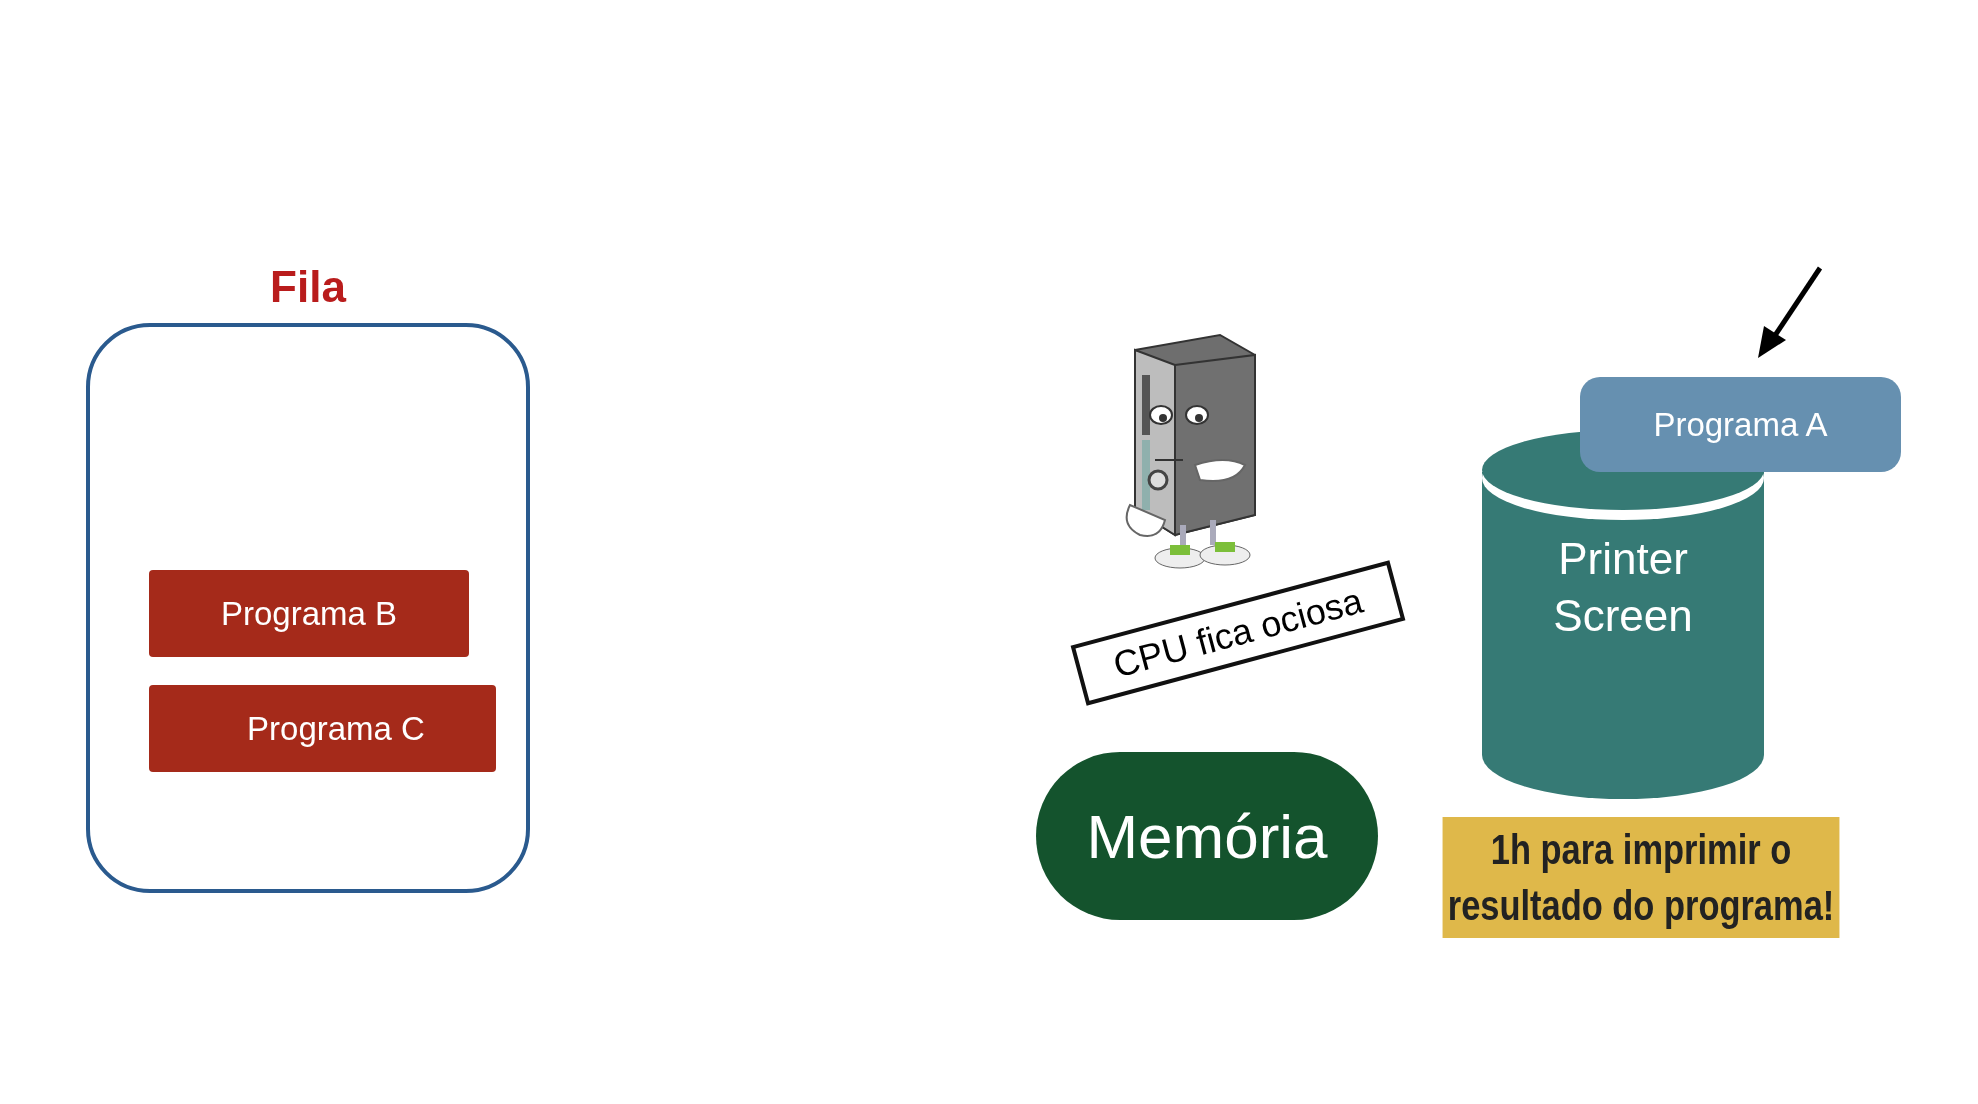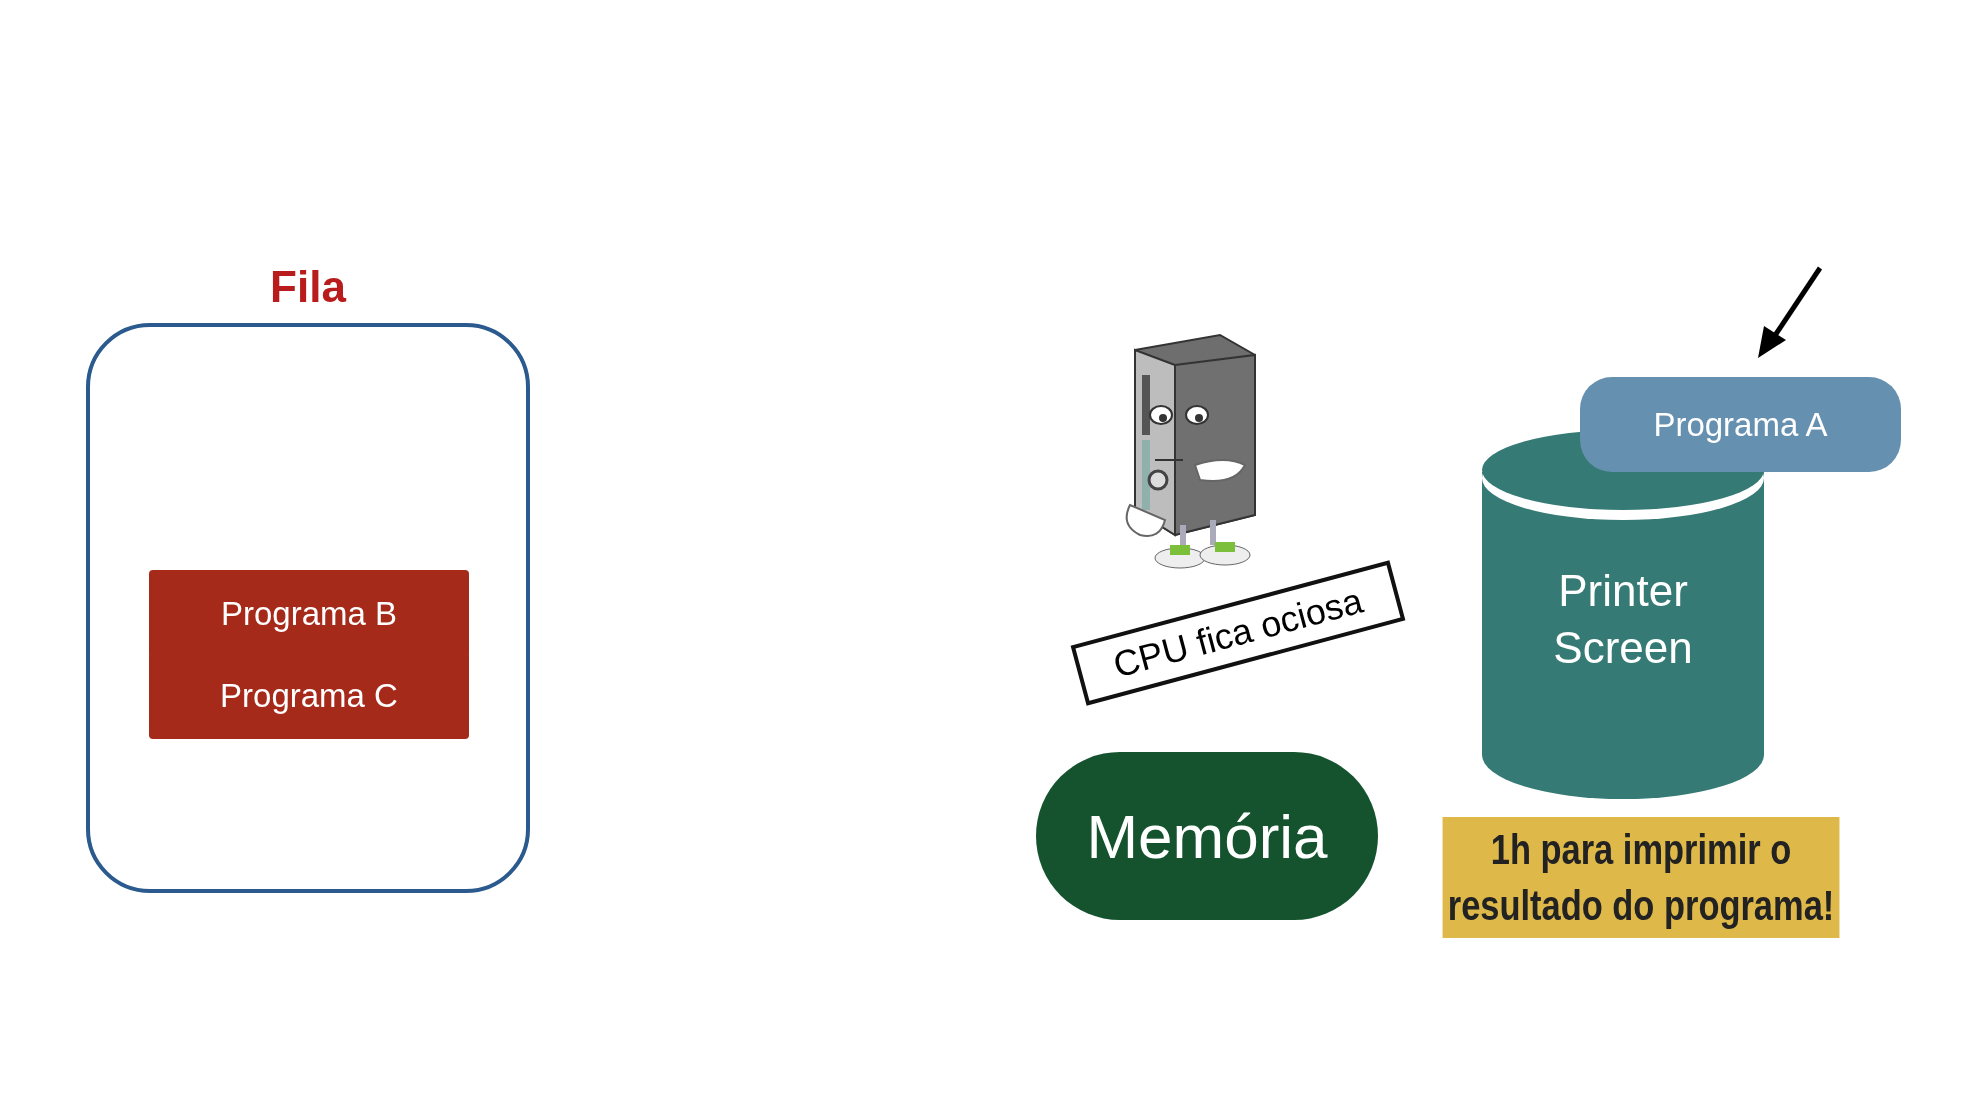--- a/index.html
+++ b/index.html
@@ -7,26 +7,26 @@
          font-family:"Liberation Sans", sans-serif; }
   .abs { position:absolute; }
   #fila-title { left:208px; top:262px; width:200px; text-align:center;
     font-weight:bold; font-size:44px; color:#b91c1c; }
   #fila-box { left:86px; top:323px; width:444px; height:570px;
     border:4px solid #2a5a8e; border-radius:64px; box-sizing:border-box; }
   .prog-red { background:#a52a1a; color:#fff; border-radius:4px;
     display:flex; align-items:center; justify-content:center;
     font-size:33px; font-weight:500; width:320px; height:87px; left:149px; }
   #prog-b { top:570px; }
-  #prog-c { top:652px; }
+  #prog-c { top:685px;padding-left:27px; }
   #prog-a { left:1580px; top:377px; width:321px; height:95px; background:#6690b0;
-    border-radius:32px; color:#fff; font-size:33px; display:flex;
+    border-radius:20px; color:#fff; font-size:33px; display:flex;
     align-items:center; justify-content:center; z-index:3; }
   #cylinder { left:1480px; top:430px; width:286px; height:372px; z-index:2; }
-  #cyl-text { left:1482px; top:562px; width:282px; text-align:center; color:#fff;
+  #cyl-text { left:1482px; top:530px; width:282px; text-align:center; color:#fff;
     font-size:44px; line-height:57px; z-index:3; }
   #memoria { left:1036px; top:752px; width:342px; height:168px; background:#14532d;
     border-radius:84px; color:#fff; font-size:62px; display:flex;
     align-items:center; justify-content:center; }
   #note { left:1399px; top:817px; width:484px; height:121px; background:#dfb84a;
     display:flex; flex-direction:column; align-items:center; justify-content:center;
     font-weight:bold; font-size:42px; color:#222; line-height:56px;
     font-family:"Liberation Sans Narrow","Liberation Sans", sans-serif;
     transform:scaleX(0.82); transform-origin:center; }
   #cpu-label { left:1073px; top:602px; width:330px; height:62px; border:4px solid #111;

